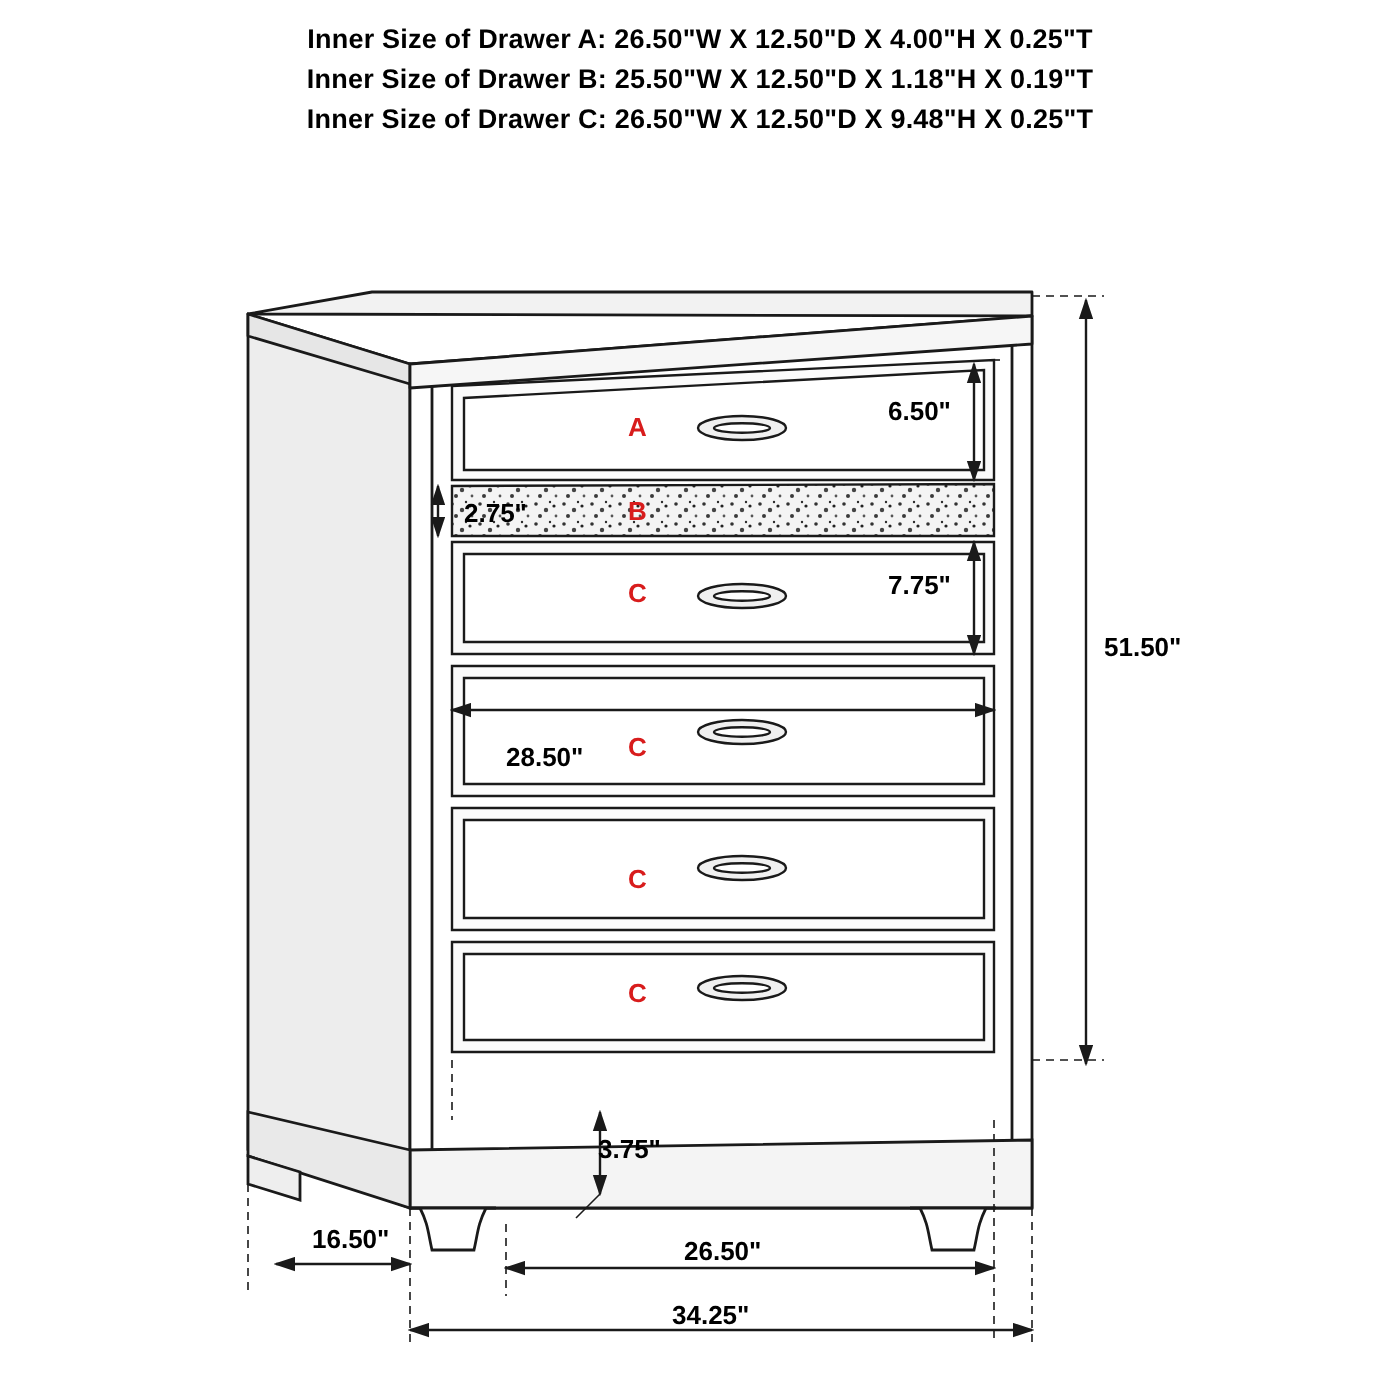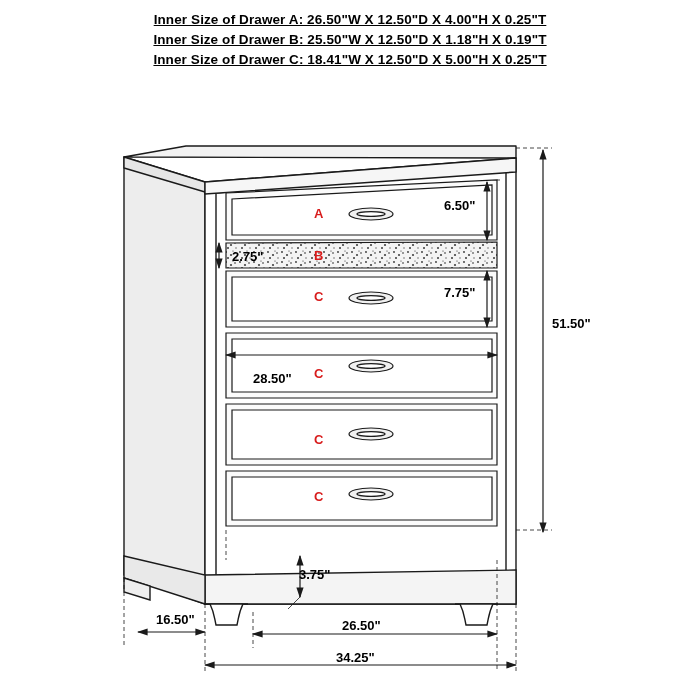--- a/index.html
+++ b/index.html
@@ -25,21 +25,20 @@
     width: 700px;
     text-align: center;
   }
   .spec-line {
     font-size: 13.5px;
     font-weight: bold;
     color: #000;
     line-height: 20px;
     letter-spacing: 0.1px;
     white-space: nowrap;
-    text-decoration: underline;
   }
   svg.diagram {
     position: absolute;
     left: 0;
     top: 0;
     width: 700px;
     height: 700px;
   }
   .dim-label {
     position: absolute;
@@ -57,21 +56,21 @@
   }
 </style>
 </head>
 <body>
 
 <div id="page">
 
   <div class="spec-block">
     <div class="spec-line">Inner Size of Drawer A: 26.50"W X 12.50"D X 4.00"H X 0.25"T</div>
     <div class="spec-line">Inner Size of Drawer B: 25.50"W X 12.50"D X 1.18"H X 0.19"T</div>
-    <div class="spec-line">Inner Size of Drawer C: 18.41"W X 12.50"D X 5.00"H X 0.25"T</div>
+    <div class="spec-line">Inner Size of Drawer C: 26.50"W X 12.50"D X 9.48"H X 0.25"T</div>
   </div>
 
   <svg class="diagram" viewBox="0 0 700 700">
     <defs>
       <pattern id="glitter" x="0" y="0" width="14" height="10" patternUnits="userSpaceOnUse">
         <rect width="14" height="10" fill="#f4f4f4"></rect>
         <circle cx="2" cy="2" r="0.9" fill="#333"></circle>
         <circle cx="7" cy="5" r="1.1" fill="#444"></circle>
         <circle cx="11" cy="3" r="0.8" fill="#222"></circle>
         <circle cx="4" cy="8" r="1.0" fill="#3a3a3a"></circle>

